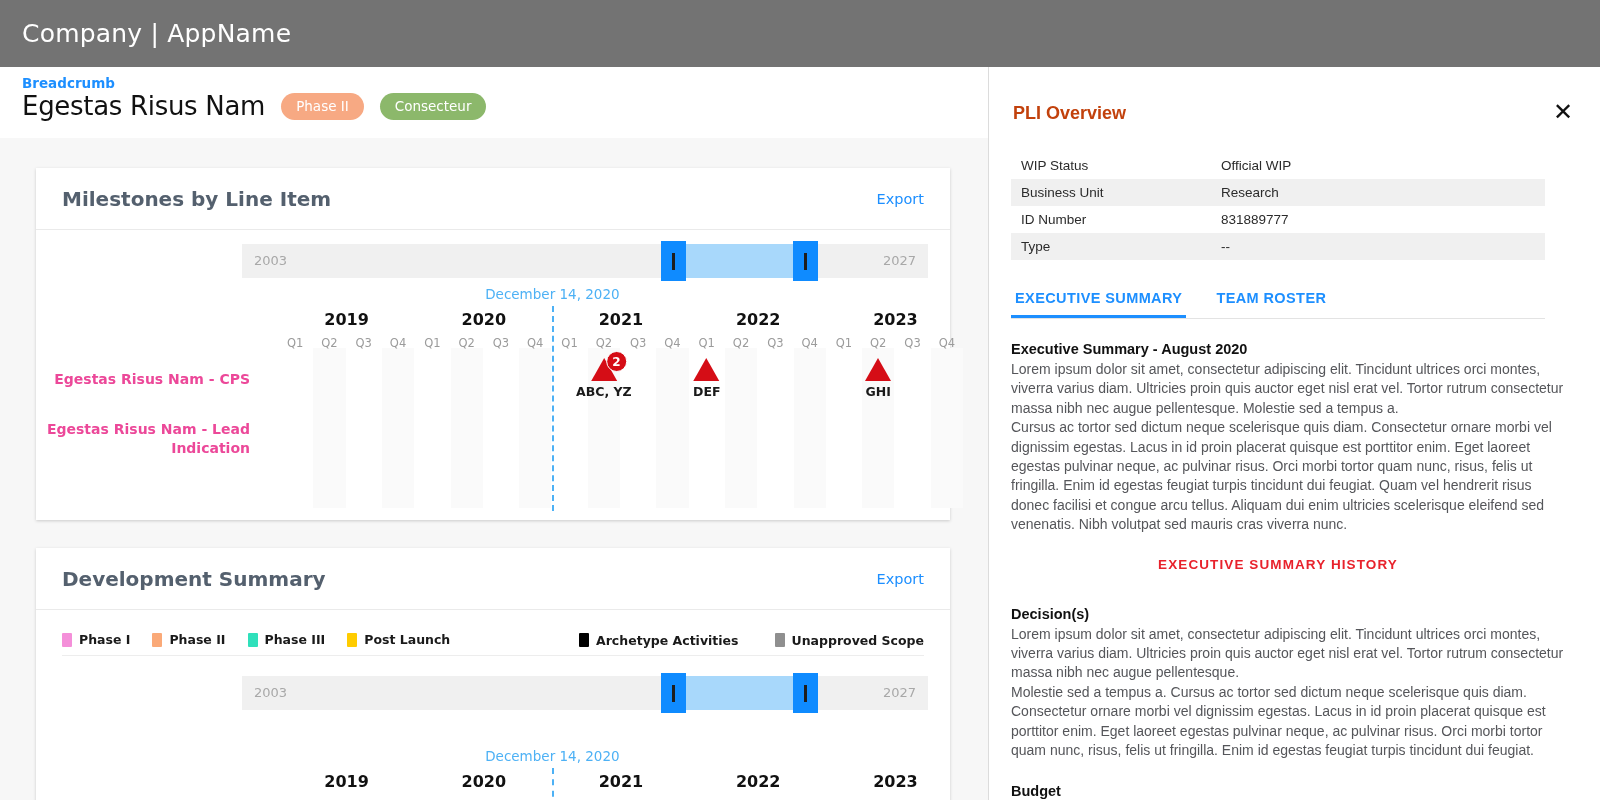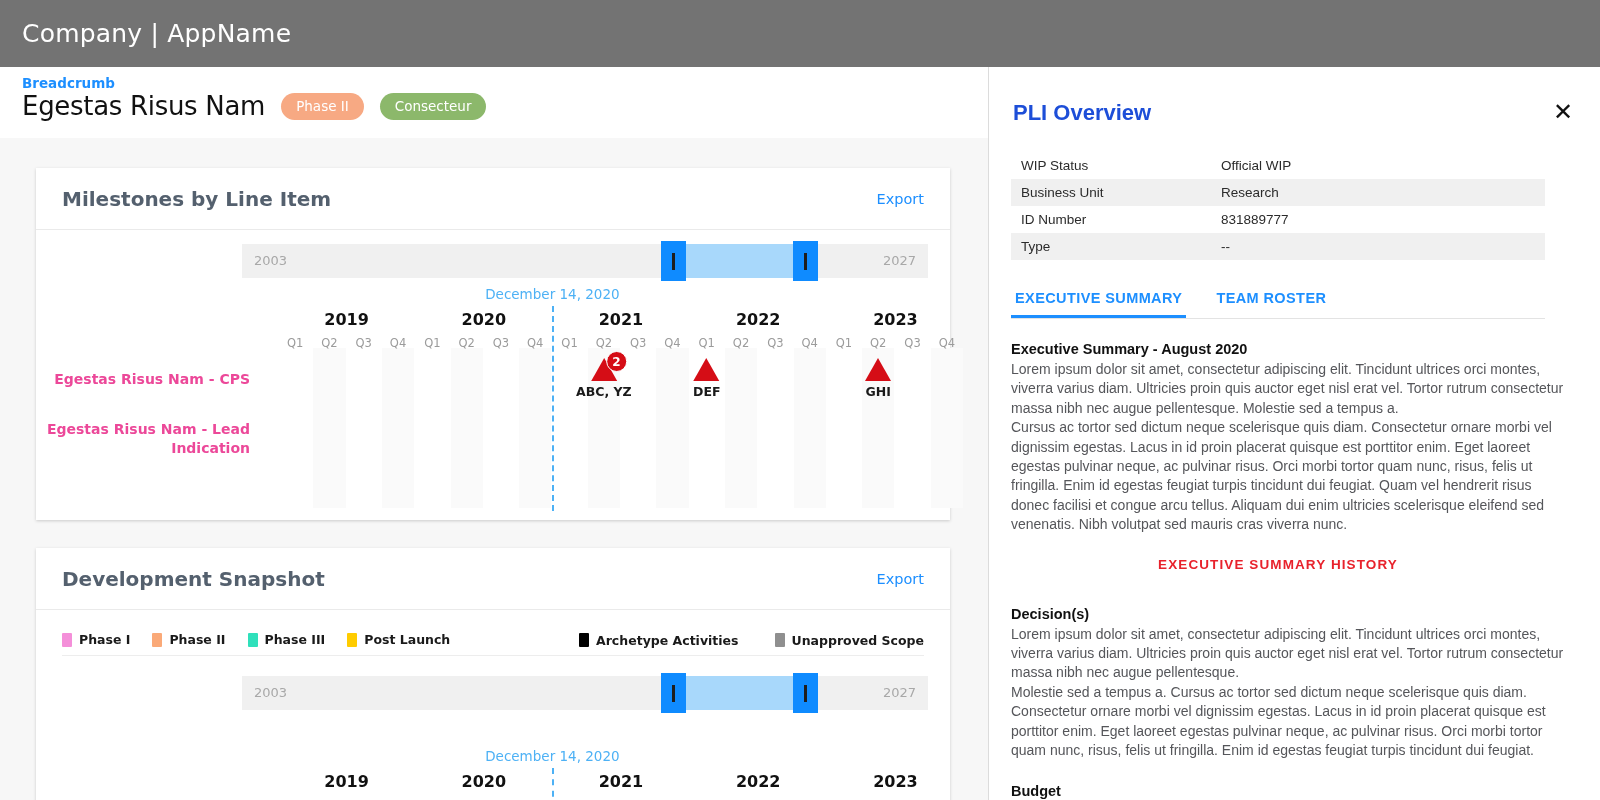--- a/index.html
+++ b/index.html
@@ -179,21 +179,21 @@
   .right-pane {
     position:absolute; left:988px; top:67px; width:612px; height:733px;
     background:#ffffff; border-left:1px solid #dcdcdc; overflow:hidden;
   }
   .rp-head {
     position:relative; height:66px;
     display:flex; align-items:center; justify-content:space-between;
     padding:26px 24px 0 24px;
   }
   .rp-title {
-    font-size:22px; font-weight:700; color:#1d4ed8;
+    font-size:18px; font-weight:700; color:#c2410c;
     font-family:"Liberation Sans", sans-serif;
   }
   .rp-close {
     width:26px; height:26px; cursor:pointer; position:relative;
     font-size:24px; line-height:24px; color:#111111; text-align:center;
     font-family:"Liberation Sans", sans-serif;
   }
   .rp-table { margin:19px 22px 0 22px; width:534px; border-collapse:collapse; }
   .rp-table td {
     font-size:13.5px; color:#2b2b2b; padding:6px 10px;
@@ -333,21 +333,21 @@
                 <div class="ms-tri"></div>
               </div>
               <div class="ms-label">GHI</div>
             </div>
           </div>
       </div>
     </div>
 
     <div class="card" id="card-snapshot">
       <div class="card-head">
-        <div class="card-title">Development Snapshot</div>
+        <div class="card-title">Development Summary</div>
         <div class="export-link">Export</div>
       </div>
 
       <div class="legend">
         <div class="legend-group" id="legend-left">
             <div class="legend-item">
               <span class="swatch" style="background: rgb(244, 143, 217);"></span>
               <span class="legend-text">Phase I</span>
             </div>
             <div class="legend-item">

